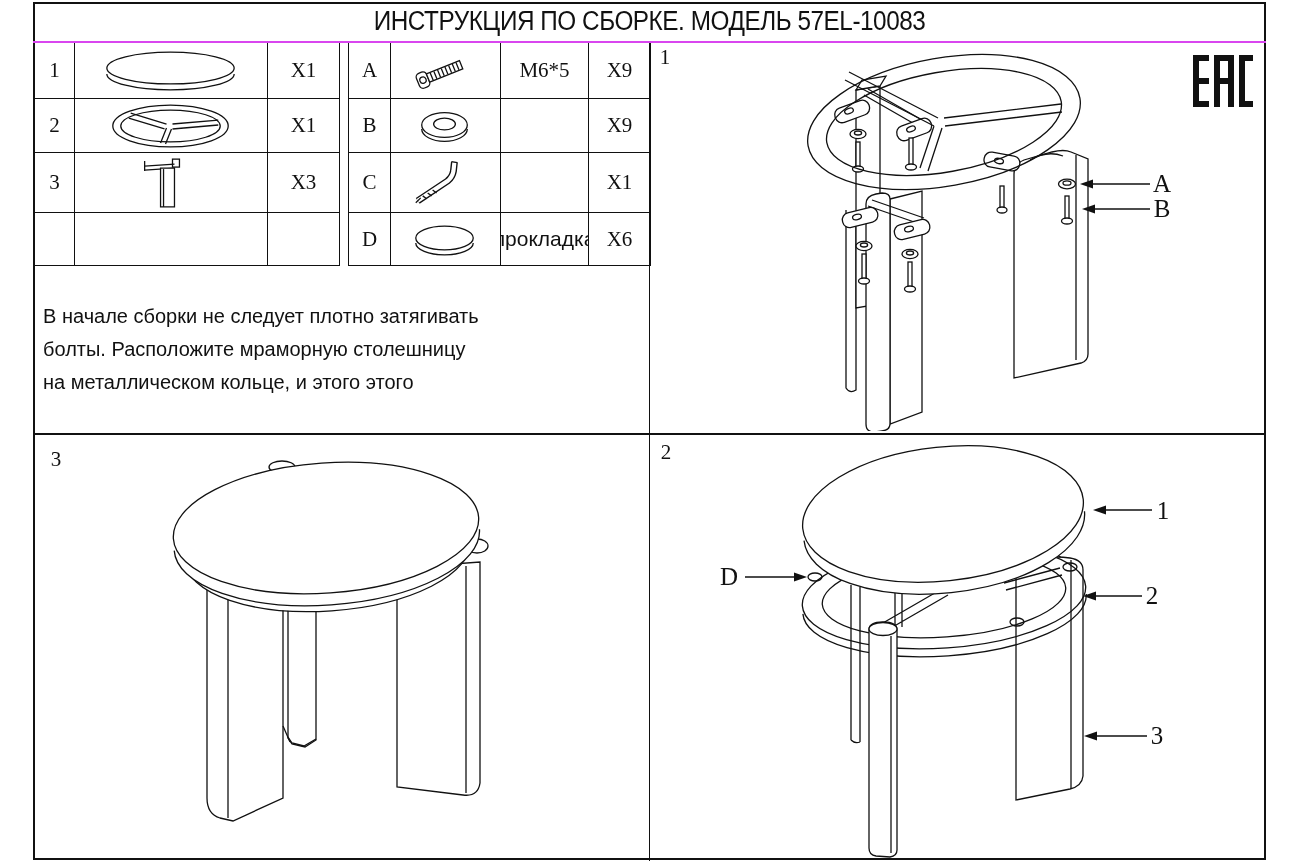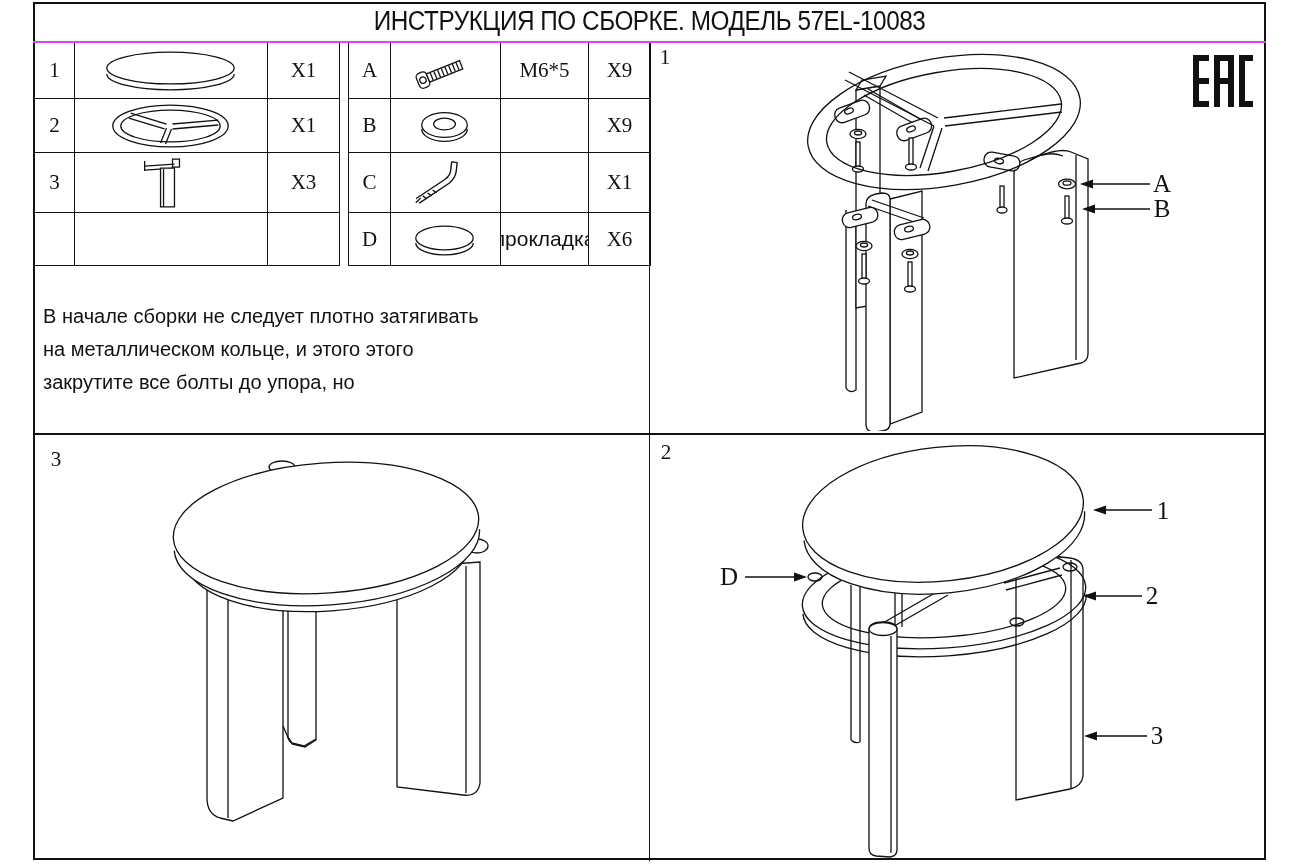--- a/index.html
+++ b/index.html
@@ -122,22 +122,22 @@
         <ellipse class="wh" cx="54" cy="24" rx="29" ry="12"></ellipse>
         <path class="ln" d="M25 29 A29 12 0 0 0 83 29"></path>
       </svg>
     </div>
     <div class="c spec-small">прокладка</div>
     <div class="c">X6</div>
   </div>
 
   <div class="instr">
     <div>В начале сборки не следует плотно затягивать</div>
+    <div>болты. Расположите мраморную столешницу</div>
     <div>на металлическом кольце, и этого этого</div>
-    <div>закрутите все болты до упора, но</div>
   </div>
 
   <div class="vdiv"></div>
   <div class="hdiv"></div>
 
   <svg class="draw" style="left:650px;top:45px" width="614" height="386" viewBox="650 45 614 386">
 
     <path class="ln" d="M846 210 L846 388 Q850 394 856 390 L856 214"></path>
 
     <path class="wh" d="M856 90 L880 86 L880 304 L856 308 Z"></path>

